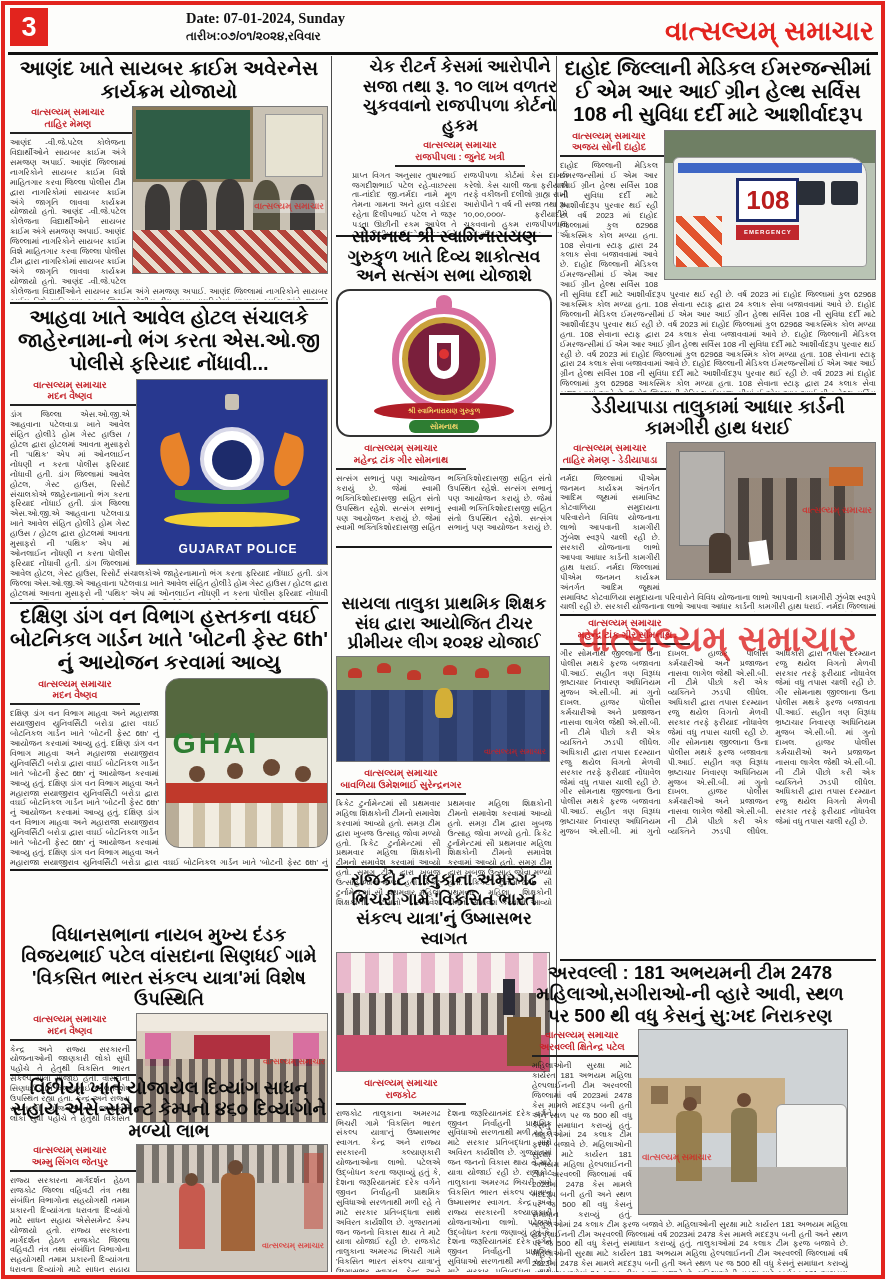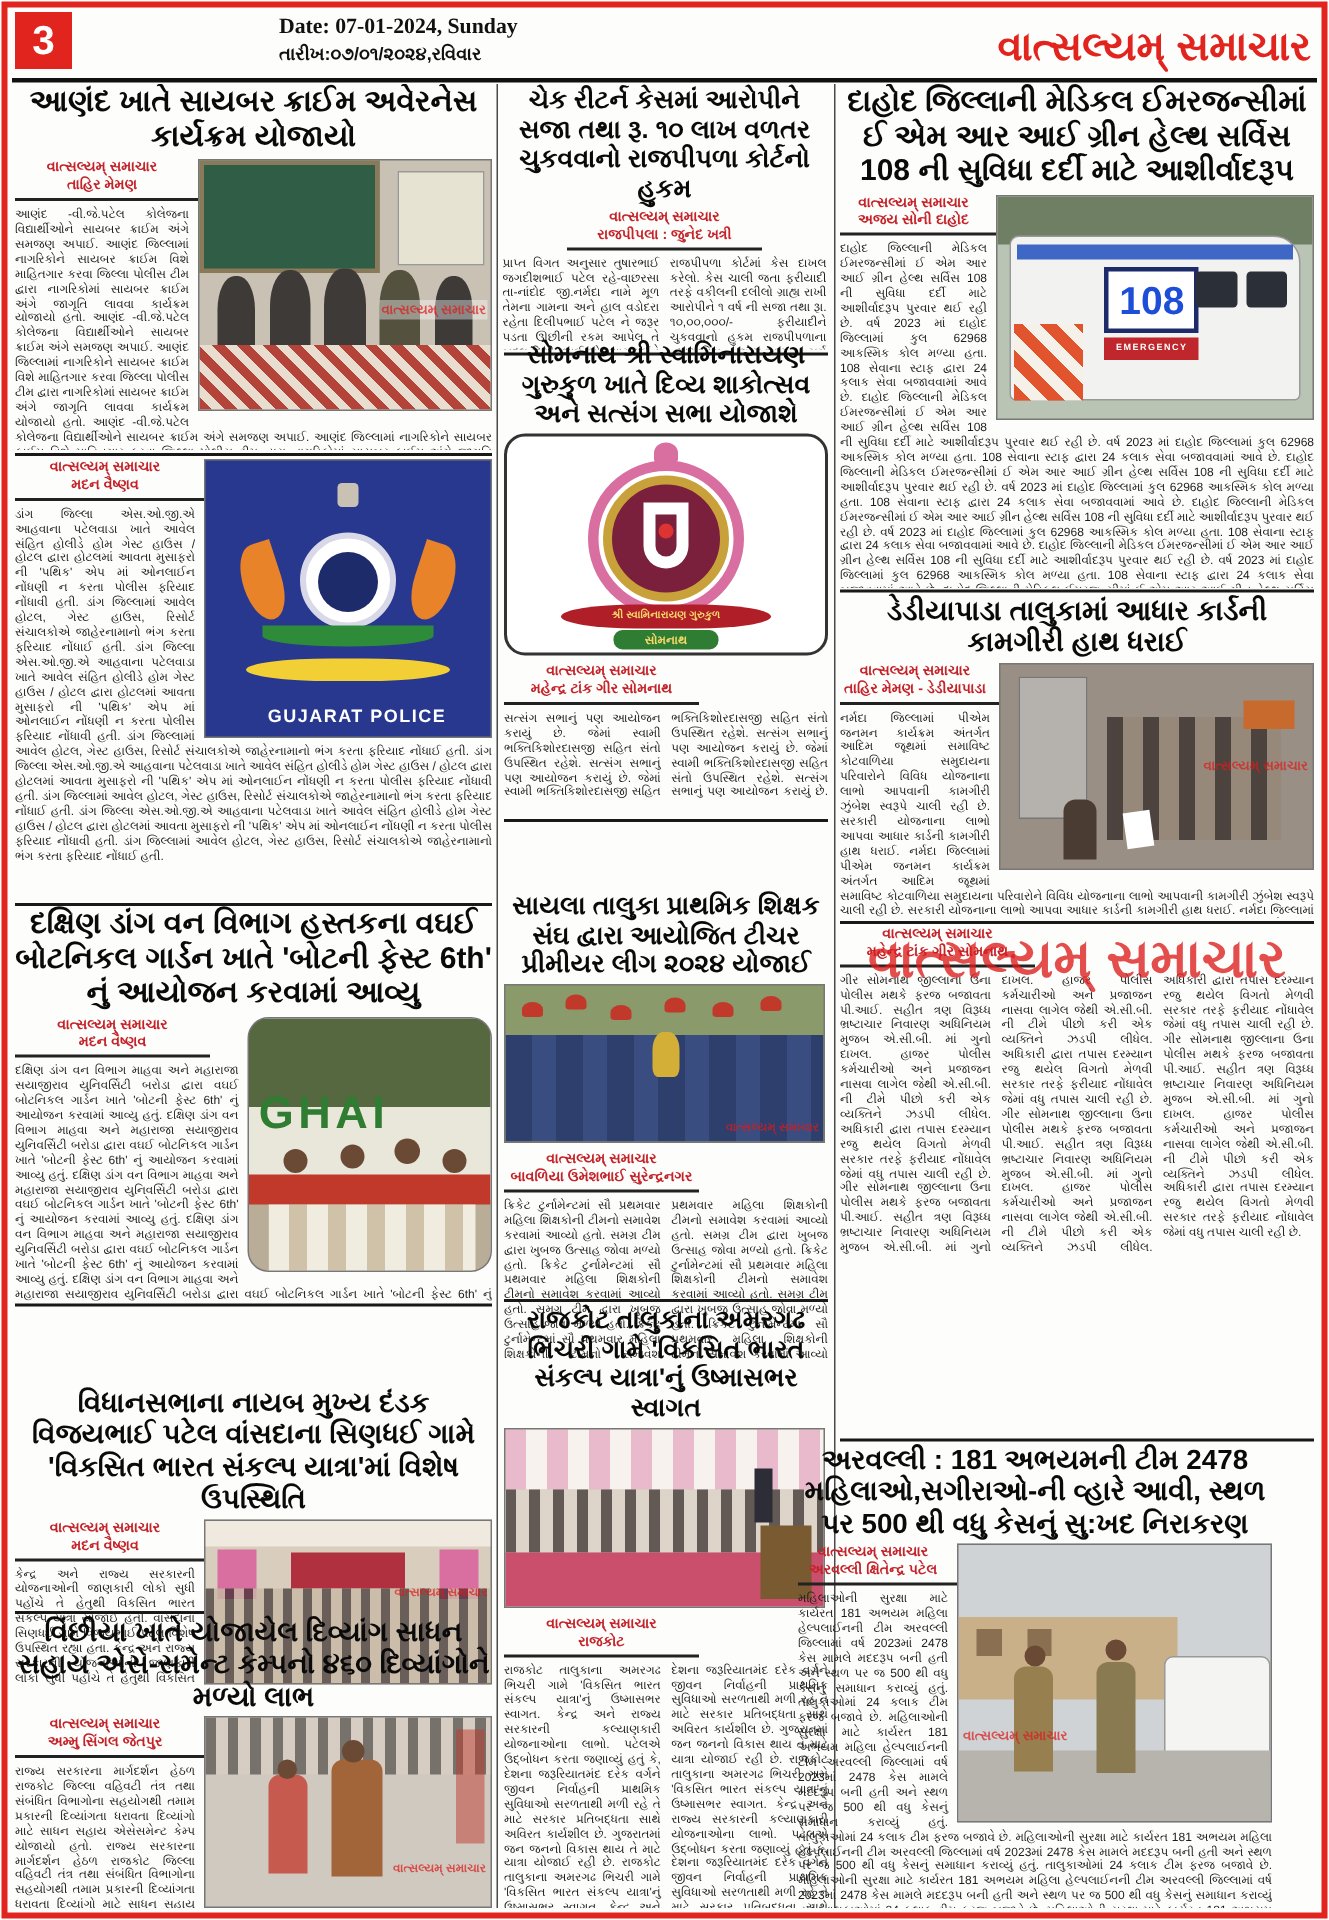--- a/index.html
+++ b/index.html
@@ -80,20 +80,21 @@
       </div>
       <div class="byline">
         <div>વાત્સલ્યમ્ સમાચાર</div>
         <div>તાહિર મેમણ</div>
       </div>
       <div class="body-text">આણંદ -વી.જે.પટેલ કોલેજના વિદ્યાર્થીઓને સાયબર ક્રાઈમ અંગે સમજણ અપાઈ. આણંદ જિલ્લામાં નાગરિકોને સાયબર ક્રાઈમ વિશે માહિતગાર કરવા જિલ્લા પોલીસ ટીમ દ્વારા નાગરિકોમાં સાયબર ક્રાઈમ અંગે જાગૃતિ લાવવા કાર્યક્રમ યોજાયો હતો. આણંદ -વી.જે.પટેલ કોલેજના વિદ્યાર્થીઓને સાયબર ક્રાઈમ અંગે સમજણ અપાઈ. આણંદ જિલ્લામાં નાગરિકોને સાયબર ક્રાઈમ વિશે માહિતગાર કરવા જિલ્લા પોલીસ ટીમ દ્વારા નાગરિકોમાં સાયબર ક્રાઈમ અંગે જાગૃતિ લાવવા કાર્યક્રમ યોજાયો હતો. આણંદ -વી.જે.પટેલ કોલેજના વિદ્યાર્થીઓને સાયબર ક્રાઈમ અંગે સમજણ અપાઈ. આણંદ જિલ્લામાં નાગરિકોને સાયબર ક્રાઈમ વિશે માહિતગાર કરવા જિલ્લા પોલીસ ટીમ દ્વારા નાગરિકોમાં સાયબર ક્રાઈમ અંગે જાગૃતિ લાવવા કાર્યક્રમ યોજાયો હતો. આણંદ -વી.જે.પટેલ કોલેજના વિદ્યાર્થીઓને સાયબર ક્રાઈમ અંગે સમજણ અપાઈ. આણંદ જિલ્લામાં નાગરિકોને સાયબર ક્રાઈમ વિશે માહિતગાર કરવા જિલ્લા પોલીસ ટીમ દ્વારા નાગરિકોમાં સાયબર ક્રાઈમ અંગે જાગૃતિ લાવવા કાર્યક્રમ યોજાયો હતો.</div>
     </div>
   </div>
 
   <div class="article" style="left:10px;top:305px;width:318px;height:295px;">
+    <div class="headline h20">આહવા ખાતે આવેલ હોટલ સંચાલકે જાહેરનામા-નો ભંગ કરતા એસ.ઓ.જી પોલીસે ફરિયાદ નોંધાવી...</div>
     <div>
       <div class="photo fr" style="width:192px;height:186px;background:#28388f;">
         <div class="d" style="left:50%;top:8%;width:14px;height:16px;margin-left:-7px;background:#c9c2b4;border-radius:3px;"></div>
         <div class="d" style="left:50%;top:26%;width:64px;height:64px;margin-left:-32px;background:#fff;border-radius:50%;border:4px solid #d8d8e8;"></div>
         <div class="d" style="left:50%;top:33%;width:40px;height:40px;margin-left:-20px;background:#1d2b6b;border-radius:50%;"></div>
         <div class="d" style="left:13%;top:30%;width:26px;height:52px;background:#e8832a;border-radius:60% 0 60% 60%;transform:rotate(-18deg);"></div>
         <div class="d" style="right:13%;top:30%;width:26px;height:52px;background:#e8832a;border-radius:0 60% 60% 60%;transform:rotate(18deg);"></div>
         <div class="d" style="left:20%;top:60%;width:60%;height:14px;background:#2e8b3a;border-radius:0 0 50% 50%;"></div>
         <div class="d" style="left:14%;top:72%;width:72%;height:15px;background:#f2d035;border-radius:50%/60%;"></div>
         <div class="d" style="left:0;bottom:4%;width:100%;text-align:center;color:#fff;font-weight:bold;font-size:12px;letter-spacing:1px;padding-left:12px;">GUJARAT POLICE</div>
@@ -158,21 +159,21 @@
         <div class="wm" style="right:3px;bottom:16%;font-size:8px;">વાત્સલ્યમ્ સમાચાર</div>
       </div>
       <div class="byline">
         <div>વાત્સલ્યમ્ સમાચાર</div>
         <div>અમ્મુ સિંગલ જેતપુર</div>
       </div>
       <div class="body-text">રાજ્ય સરકારના માર્ગદર્શન હેઠળ રાજકોટ જિલ્લા વહિવટી તંત્ર તથા સંબંધિત વિભાગોના સહયોગથી તમામ પ્રકારની દિવ્યાંગતા ધરાવતા દિવ્યાંગો માટે સાધન સહાય એસેસમેન્ટ કેમ્પ યોજાયો હતો. રાજ્ય સરકારના માર્ગદર્શન હેઠળ રાજકોટ જિલ્લા વહિવટી તંત્ર તથા સંબંધિત વિભાગોના સહયોગથી તમામ પ્રકારની દિવ્યાંગતા ધરાવતા દિવ્યાંગો માટે સાધન સહાય એસેસમેન્ટ કેમ્પ યોજાયો હતો. રાજ્ય સરકારના માર્ગદર્શન હેઠળ રાજકોટ જિલ્લા વહિવટી તંત્ર તથા સંબંધિત વિભાગોના સહયોગથી તમામ પ્રકારની દિવ્યાંગતા ધરાવતા દિવ્યાંગો માટે સાધન સહાય એસેસમેન્ટ કેમ્પ યોજાયો હતો. રાજ્ય સરકારના માર્ગદર્શન હેઠળ રાજકોટ જિલ્લા વહિવટી તંત્ર તથા સંબંધિત વિભાગોના સહયોગથી તમામ પ્રકારની દિવ્યાંગતા ધરાવતા દિવ્યાંગો માટે સાધન સહાય એસેસમેન્ટ કેમ્પ યોજાયો હતો.</div>
     </div>
   </div>
 
-  <div class="article" style="left:335px;top:56px;width:216px;height:177px;">
+  <div class="article" style="left:352px;top:56px;width:216px;height:177px;">
     <div class="headline h17">ચેક રીટર્ન કેસમાં આરોપીને સજા તથા રૂ. ૧૦ લાખ વળતર ચુકવવાનો રાજપીપળા કોર્ટનો હુકમ</div>
     <div class="byline center">
       <div>વાત્સલ્યમ્ સમાચાર</div>
       <div>રાજપીપલા : જુનેદ ખત્રી</div>
     </div>
     <div class="body-text cols2">પ્રાપ્ત વિગત અનુસાર તુષારભાઈ જગદીશભાઈ પટેલ રહે-વાછરસા તા-નાંદોદ જી.નર્મદા નામે મૂળ તેમના ગામના અને હાલ વડોદરા રહેતા દિલીપભાઈ પટેલ ને જરૂર પડતા ઊછીની રકમ આપેલ તે બદલ દિલીપભાઈ એ તુષારભાઈને ચેક લખી આપેલો જે બેંકમાં રજુ કરતા ચેક રીટર્ન થતા વકીલ એમ.જી.કુરેશી મારફતે રાજપીપળા કોર્ટમાં કેસ દાખલ કરેલો. કેસ ચાલી જતા ફરીયાદી તરફે વકીલની દલીલો ગ્રાહ્ય રાખી આરોપીને ૧ વર્ષ ની સજા તથા રૂા. ૧૦,૦૦,૦૦૦/- ફરીયાદીને ચુકવવાનો હુકમ રાજપીપળાના ન્યાયાધિસ એસ.આર. સર્ગ સાહેબે કરતા ચેક આપીને નાણા નહીં ચુકવતા તત્વોમાં ફફડાટ ફેલાયો છે.</div>
   </div>
 
   <div class="article" style="left:336px;top:226px;width:216px;height:306px;">
     <div class="headline h17">સોમનાથ શ્રી સ્વામિનારાયણ ગુરુકુળ ખાતે દિવ્ય શાકોત્સવ અને સત્સંગ સભા યોજાશે</div>
@@ -229,21 +230,21 @@
     <div class="body-text cols2">રાજકોટ તાલુકાના અમરગઢ ભિચરી ગામે 'વિકસિત ભારત સંકલ્પ યાત્રા'નું ઉષ્માસભર સ્વાગત. કેન્દ્ર અને રાજ્ય સરકારની કલ્યાણકારી યોજનાઓના લાભો. પટેલએ ઉદ્બોધન કરતા જણાવ્યું હતું કે, દેશના જરૂરિયાતમંદ દરેક વર્ગને જીવન નિર્વાહની પ્રાથમિક સુવિધાઓ સરળતાથી મળી રહે તે માટે સરકાર પ્રતિબદ્ધતા સાથે અવિરત કાર્યશીલ છે. ગુજરાતમાં જન જનનો વિકાસ થાય તે માટે યાત્રા યોજાઈ રહી છે. રાજકોટ તાલુકાના અમરગઢ ભિચરી ગામે 'વિકસિત ભારત સંકલ્પ યાત્રા'નું ઉષ્માસભર સ્વાગત. કેન્દ્ર અને રાજ્ય સરકારની કલ્યાણકારી યોજનાઓના લાભો. પટેલએ ઉદ્બોધન કરતા જણાવ્યું હતું કે, દેશના જરૂરિયાતમંદ દરેક વર્ગને જીવન નિર્વાહની પ્રાથમિક સુવિધાઓ સરળતાથી મળી રહે તે માટે સરકાર પ્રતિબદ્ધતા સાથે અવિરત કાર્યશીલ છે. ગુજરાતમાં જન જનનો વિકાસ થાય તે માટે યાત્રા યોજાઈ રહી છે. રાજકોટ તાલુકાના અમરગઢ ભિચરી ગામે 'વિકસિત ભારત સંકલ્પ યાત્રા'નું ઉષ્માસભર સ્વાગત. કેન્દ્ર અને રાજ્ય સરકારની કલ્યાણકારી યોજનાઓના લાભો. પટેલએ ઉદ્બોધન કરતા જણાવ્યું હતું કે, દેશના જરૂરિયાતમંદ દરેક વર્ગને જીવન નિર્વાહની પ્રાથમિક સુવિધાઓ સરળતાથી મળી રહે તે માટે સરકાર પ્રતિબદ્ધતા સાથે અવિરત કાર્યશીલ છે. ગુજરાતમાં જન જનનો વિકાસ થાય તે માટે યાત્રા યોજાઈ રહી છે.</div>
   </div>
 
   <div class="article" style="left:560px;top:56px;width:316px;height:336px;">
     <div class="headline h20">દાહોદ જિલ્લાની મેડિકલ ઈમરજન્સીમાં ઈ એમ આર આઈ ગ્રીન હેલ્થ સર્વિસ 108 ની સુવિધા દર્દી માટે આશીર્વાદરૂપ</div>
     <div>
       <div class="photo fr" style="width:212px;height:150px;background:#b9c4b4;">
         <div class="d" style="left:0;top:0;width:100%;height:22%;background:#6f7f64;"></div>
         <div class="d" style="left:4%;top:18%;width:92%;height:74%;background:#f2f2f0;border-radius:6px 18px 4px 4px;border:1px solid #999;"></div>
         <div class="d" style="left:6%;top:22%;width:88%;height:7%;background:#3f67c5;"></div>
-        <div class="d" style="left:34%;top:32%;width:30%;height:30%;background:#fff;border:3px solid #1d2b6b;color:#1d4ed8;font-weight:bold;font-size:26px;text-align:center;line-height:38px;">108</div>
+        <div class="d" style="left:34%;top:32%;width:30%;height:30%;background:#fff;border:3px solid #1d2b6b;color:#b91c1c;font-weight:bold;font-size:26px;text-align:center;line-height:38px;">108</div>
         <div class="d" style="left:34%;top:64%;width:30%;height:10%;background:#c0272d;color:#fff;font-size:6px;font-weight:bold;text-align:center;line-height:15px;letter-spacing:1px;">EMERGENCY</div>
         <div class="d" style="left:5%;bottom:8%;width:22%;height:34%;background:repeating-linear-gradient(45deg,#e2542e 0 8px,#f5f0e8 8px 16px);"></div>
         <div class="d" style="right:8%;top:34%;width:13%;height:16%;background:#2a2f38;border-radius:3px;"></div>
         <div class="d" style="right:24%;top:34%;width:13%;height:16%;background:#2a2f38;border-radius:3px;"></div>
       </div>
       <div class="byline">
         <div>વાત્સલ્યમ્ સમાચાર</div>
         <div>અજય સોની દાહોદ</div>
       </div>
       <div class="body-text">દાહોદ જિલ્લાની મેડિકલ ઈમરજન્સીમાં ઈ એમ આર આઈ ગ્રીન હેલ્થ સર્વિસ 108 ની સુવિધા દર્દી માટે આશીર્વાદરૂપ પુરવાર થઈ રહી છે. વર્ષ 2023 માં દાહોદ જિલ્લામાં કુલ 62968 આકસ્મિક કોલ મળ્યા હતા. 108 સેવાના સ્ટાફ દ્વારા 24 કલાક સેવા બજાવવામાં આવે છે. દાહોદ જિલ્લાની મેડિકલ ઈમરજન્સીમાં ઈ એમ આર આઈ ગ્રીન હેલ્થ સર્વિસ 108 ની સુવિધા દર્દી માટે આશીર્વાદરૂપ પુરવાર થઈ રહી છે. વર્ષ 2023 માં દાહોદ જિલ્લામાં કુલ 62968 આકસ્મિક કોલ મળ્યા હતા. 108 સેવાના સ્ટાફ દ્વારા 24 કલાક સેવા બજાવવામાં આવે છે. દાહોદ જિલ્લાની મેડિકલ ઈમરજન્સીમાં ઈ એમ આર આઈ ગ્રીન હેલ્થ સર્વિસ 108 ની સુવિધા દર્દી માટે આશીર્વાદરૂપ પુરવાર થઈ રહી છે. વર્ષ 2023 માં દાહોદ જિલ્લામાં કુલ 62968 આકસ્મિક કોલ મળ્યા હતા. 108 સેવાના સ્ટાફ દ્વારા 24 કલાક સેવા બજાવવામાં આવે છે. દાહોદ જિલ્લાની મેડિકલ ઈમરજન્સીમાં ઈ એમ આર આઈ ગ્રીન હેલ્થ સર્વિસ 108 ની સુવિધા દર્દી માટે આશીર્વાદરૂપ પુરવાર થઈ રહી છે. વર્ષ 2023 માં દાહોદ જિલ્લામાં કુલ 62968 આકસ્મિક કોલ મળ્યા હતા. 108 સેવાના સ્ટાફ દ્વારા 24 કલાક સેવા બજાવવામાં આવે છે. દાહોદ જિલ્લાની મેડિકલ ઈમરજન્સીમાં ઈ એમ આર આઈ ગ્રીન હેલ્થ સર્વિસ 108 ની સુવિધા દર્દી માટે આશીર્વાદરૂપ પુરવાર થઈ રહી છે. વર્ષ 2023 માં દાહોદ જિલ્લામાં કુલ 62968 આકસ્મિક કોલ મળ્યા હતા. 108 સેવાના સ્ટાફ દ્વારા 24 કલાક સેવા બજાવવામાં આવે છે. દાહોદ જિલ્લાની મેડિકલ ઈમરજન્સીમાં ઈ એમ આર આઈ ગ્રીન હેલ્થ સર્વિસ 108 ની સુવિધા દર્દી માટે આશીર્વાદરૂપ પુરવાર થઈ રહી છે. વર્ષ 2023 માં દાહોદ જિલ્લામાં કુલ 62968 આકસ્મિક કોલ મળ્યા હતા. 108 સેવાના સ્ટાફ દ્વારા 24 કલાક સેવા બજાવવામાં આવે છે.</div>

